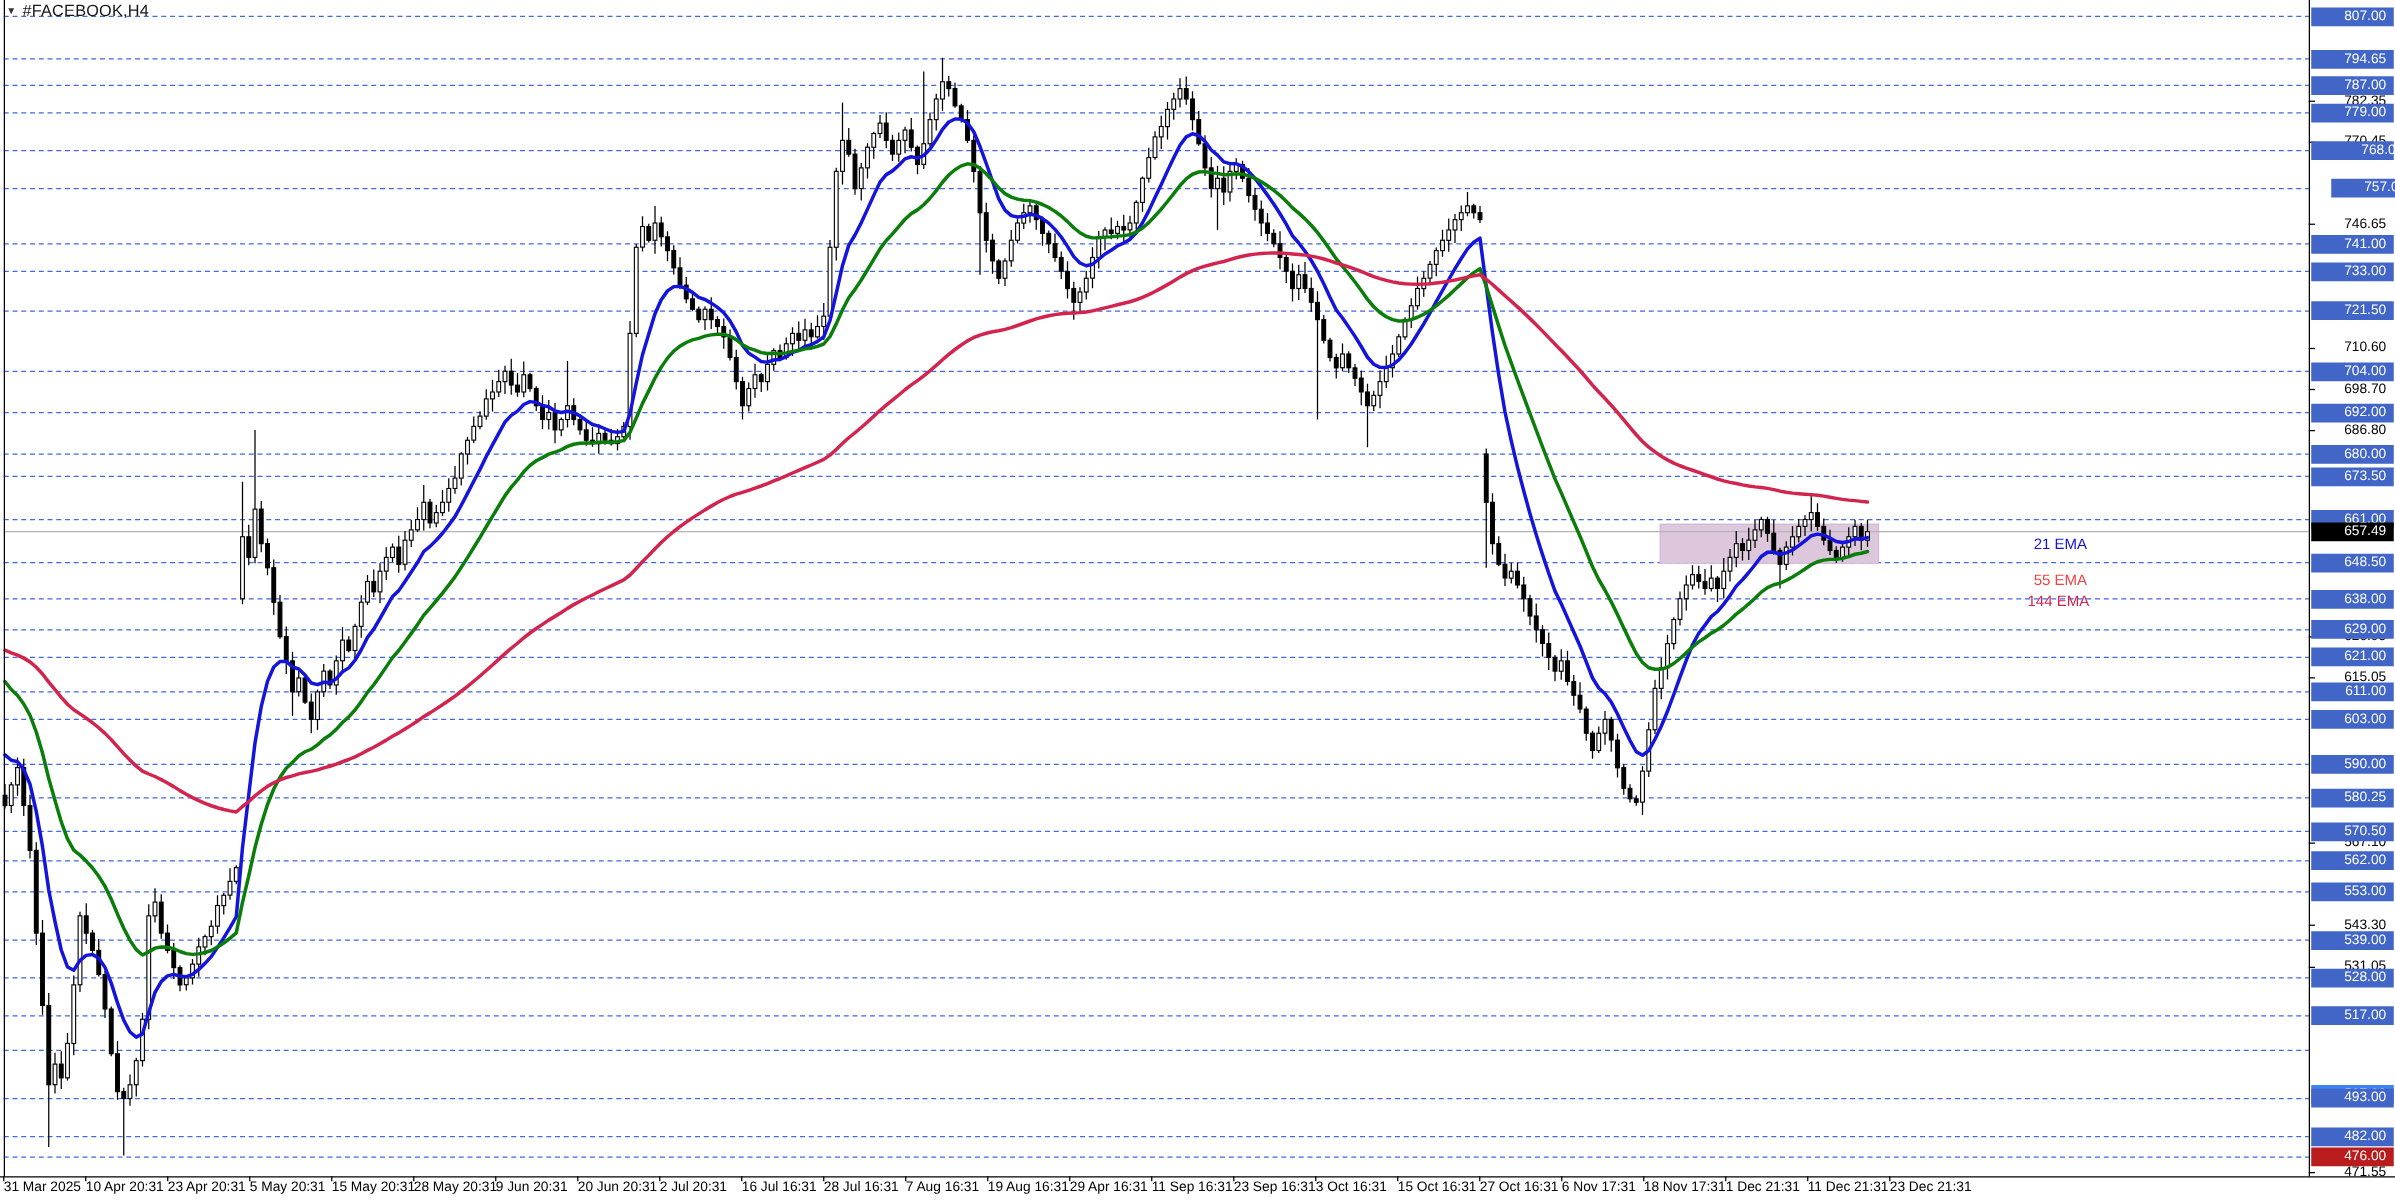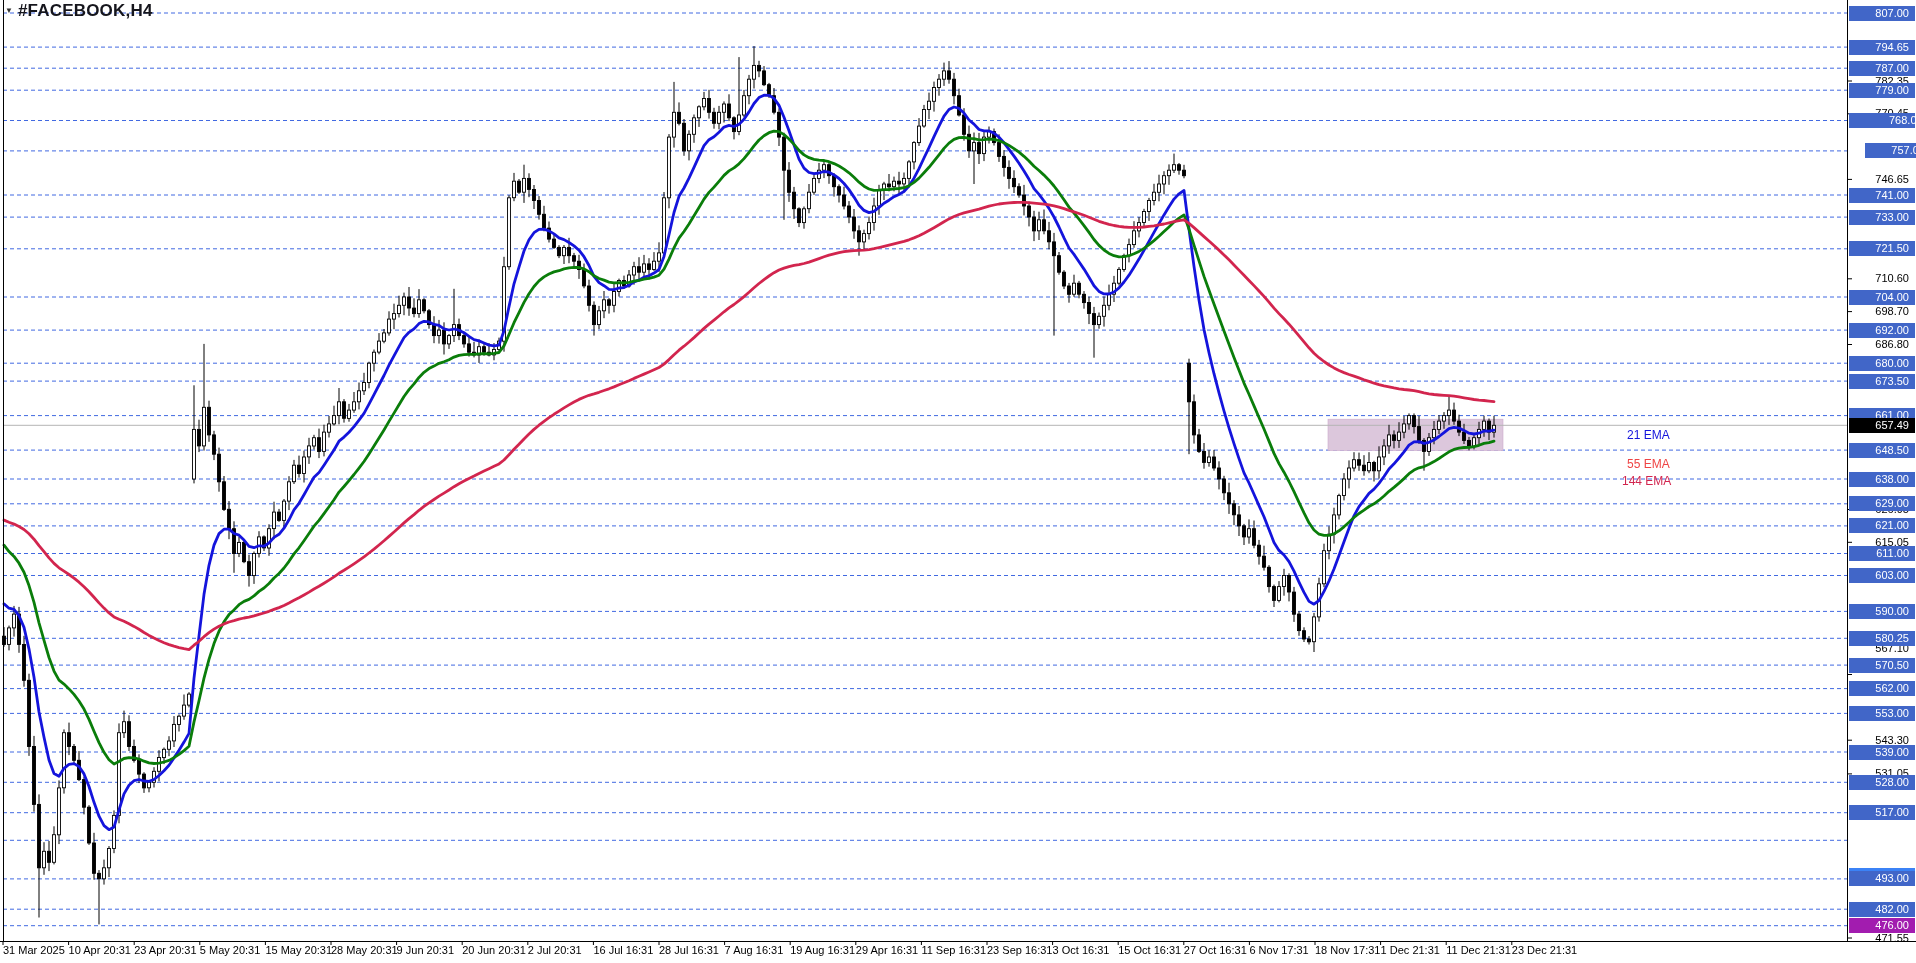--- a/index.html
+++ b/index.html
@@ -1,21 +1,21 @@
 <!DOCTYPE html>
 <html><head>
 <meta charset="utf-8">
 <style>
   html,body{margin:0;padding:0;background:#fff;width:1916px;height:963px;overflow:hidden;
     font-family:"Liberation Sans",sans-serif;}
   .stage{position:relative;width:1916px;height:963px;background:#fff;}
   #chart-svg{position:absolute;left:0;top:0;z-index:1;}
   .title-bar{position:absolute;left:5px;top:1px;z-index:8;display:flex;align-items:center;gap:5px;}
   .dd-icon{font-size:8px;color:#333;line-height:12px;cursor:pointer;}
-  .sym-title{font-size:17px;font-weight:bold;color:#15151c;letter-spacing:.2px;}
+  .sym-title{font-size:13px;font-weight:normal;color:#15151c;letter-spacing:.2px;}
   .lg{position:absolute;z-index:8;font-size:12px;white-space:nowrap;}
   #price-scale{position:absolute;left:1848px;top:0;width:68px;height:941px;z-index:6;cursor:ns-resize;}
   .pl{position:absolute;left:1px;width:66px;height:15px;font-size:11px;line-height:15px;
       text-align:right;padding-right:6px;box-sizing:border-box;white-space:nowrap;}
   .pl.level{color:#fff;z-index:3;}
   .pl.tick{color:#000;z-index:2;}
   .pl.cur{color:#fff;z-index:5;font-weight:normal;}
   #time-scale{position:absolute;left:0;top:944px;width:1708px;height:19px;z-index:6;cursor:ew-resize;}
   .tl{position:absolute;top:0;font-size:11px;color:#000;white-space:nowrap;}
 </style>
@@ -419,21 +419,21 @@
 
   <div id="price-scale">
       <div class="pl tick" style="top: 73.5px;">782.35</div>
       <div class="pl tick" style="top: 106.3px;">770.45</div>
       <div class="pl tick" style="top: 171.9px;">746.65</div>
       <div class="pl tick" style="top: 271.3px;">710.60</div>
       <div class="pl tick" style="top: 304.1px;">698.70</div>
       <div class="pl tick" style="top: 337px;">686.80</div>
       <div class="pl tick" style="top: 502px;">626.95</div>
       <div class="pl tick" style="top: 534.8px;">615.05</div>
-      <div class="pl tick" style="top: 641px;">567.10</div>
+      <div class="pl tick" style="top: 667px;">567.10</div>
       <div class="pl tick" style="top: 732.7px;">543.30</div>
       <div class="pl tick" style="top: 766.4px;">531.05</div>
       <div class="pl tick" style="top: 930.5px;">471.55</div>
       <div class="pl level" style="top: 5.5px; background: rgb(65, 102, 200);">807.00</div>
       <div class="pl level" style="top: 39.6px; background: rgb(65, 102, 200);">794.65</div>
       <div class="pl level" style="top: 60.7px; background: rgb(65, 102, 200);">787.00</div>
       <div class="pl level" style="top: 82.7px; background: rgb(65, 102, 200);">779.00</div>
       <div class="pl level" style="top: 113px; background: rgb(65, 102, 200); padding-left: 40px;">768.00</div>
       <div class="pl level" style="top: 143.4px; background: rgb(65, 102, 200); margin-left: 16px;">757.00</div>
       <div class="pl level" style="top: 187.5px; background: rgb(65, 102, 200);">741.00</div>
@@ -454,21 +454,21 @@
       <div class="pl level" style="top: 630.8px; background: rgb(65, 102, 200);">580.25</div>
       <div class="pl level" style="top: 657.6px; background: rgb(65, 102, 200);">570.50</div>
       <div class="pl level" style="top: 681.1px; background: rgb(65, 102, 200);">562.00</div>
       <div class="pl level" style="top: 705.9px; background: rgb(65, 102, 200);">553.00</div>
       <div class="pl level" style="top: 744.5px; background: rgb(65, 102, 200);">539.00</div>
       <div class="pl level" style="top: 774.8px; background: rgb(65, 102, 200);">528.00</div>
       <div class="pl level" style="top: 805.2px; background: rgb(65, 102, 200);">517.00</div>
       <div class="pl level" style="top: 868px; background: #3b82f6;">507.00</div>
       <div class="pl level" style="top: 871.4px; background: rgb(65, 102, 200);">493.00</div>
       <div class="pl level" style="top: 901.7px; background: rgb(65, 102, 200);">482.00</div>
-      <div class="pl level" style="top: 918.2px; background: #a21caf;">476.00</div>
+      <div class="pl level" style="top: 918.2px; background: #b91c1c;">476.00</div>
       <div class="pl cur" style="top: 417.8px; background: rgb(0, 0, 0);">657.49</div>
     </div>
   <div id="time-scale">
       <div class="tl" style="left: 3px;">31 Mar 2025</div>
       <div class="tl" style="left: 68.6px;">10 Apr 20:31</div>
       <div class="tl" style="left: 134.2px;">23 Apr 20:31</div>
       <div class="tl" style="left: 199.8px;">5 May 20:31</div>
       <div class="tl" style="left: 265.4px;">15 May 20:31</div>
       <div class="tl" style="left: 331px;">28 May 20:31</div>
       <div class="tl" style="left: 396.6px;">9 Jun 20:31</div>

